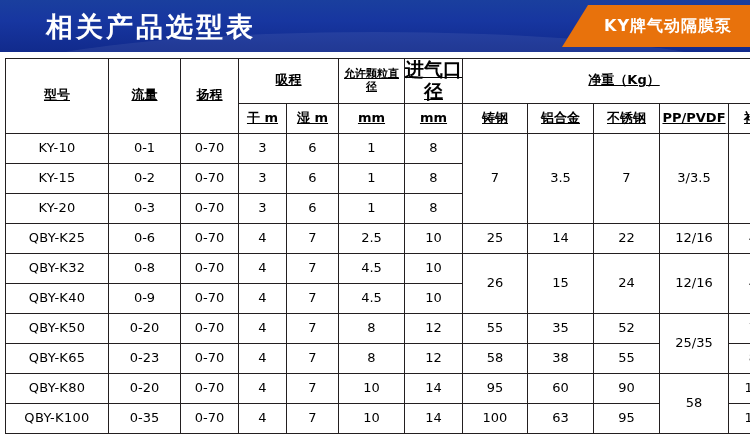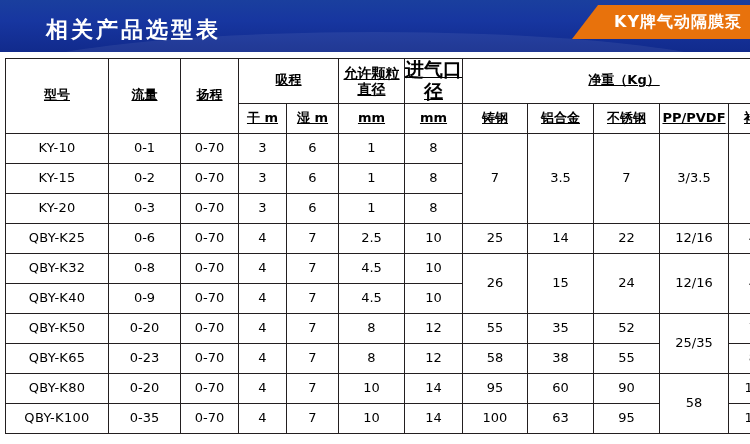--- a/index.html
+++ b/index.html
@@ -23,34 +23,34 @@
   .banner {
     position: relative;
     width: 750px;
     height: 52px;
     background: linear-gradient(180deg, #1a3f9e 0%, #1736a0 40%, #112a8c 100%);
     overflow: hidden;
   }
   .banner-title {
     position: absolute;
     left: 46px;
-    top: 15px;
+    top: 9px;
     color: #ffffff;
-    font-size: 22px;
+    font-size: 27px;
     font-weight: bold;
     letter-spacing: 3px;
     font-family: "DejaVu Sans", "Liberation Sans", sans-serif;
     white-space: nowrap;
   }
   .banner-ribbon {
     position: absolute;
     right: 0;
     top: 5px;
-    height: 34px;
-    padding: 0 8px 0 42px;
+    height: 42px;
+    padding: 0 18px 0 42px;
     background: #e8720c;
     color: #ffffff;
     font-size: 16px;
     font-weight: bold;
     letter-spacing: 1px;
     display: flex;
     align-items: center;
     white-space: nowrap;
     clip-path: polygon(26px 0, 100% 0, 100% 100%, 0 100%);
   }
@@ -144,21 +144,21 @@
         <col style="width:66px">
         <col style="width:69px">
         <col style="width:57px">
       </colgroup>
       <thead>
         <tr class="hdr1">
           <th rowspan="2" class="big-head">型号</th>
           <th rowspan="2" class="big-head">流量</th>
           <th rowspan="2" class="big-head">扬程</th>
           <th colspan="2" class="big-head">吸程</th>
-          <th rowspan="1" class="big-head" style="font-size:14px">允许颗粒直径</th>
+          <th rowspan="1" class="big-head" style="font-size:11px">允许颗粒直径</th>
           <th rowspan="1" class="big-head" style="font-size:19px">进气口径</th>
           <th colspan="5" class="big-head">净重（Kg）</th>
         </tr>
         <tr class="hdr2">
           <th>干 m</th>
           <th>湿 m</th>
           <th class="unit">mm</th>
           <th class="unit">mm</th>
           <th>铸钢</th>
           <th>铝合金</th>

